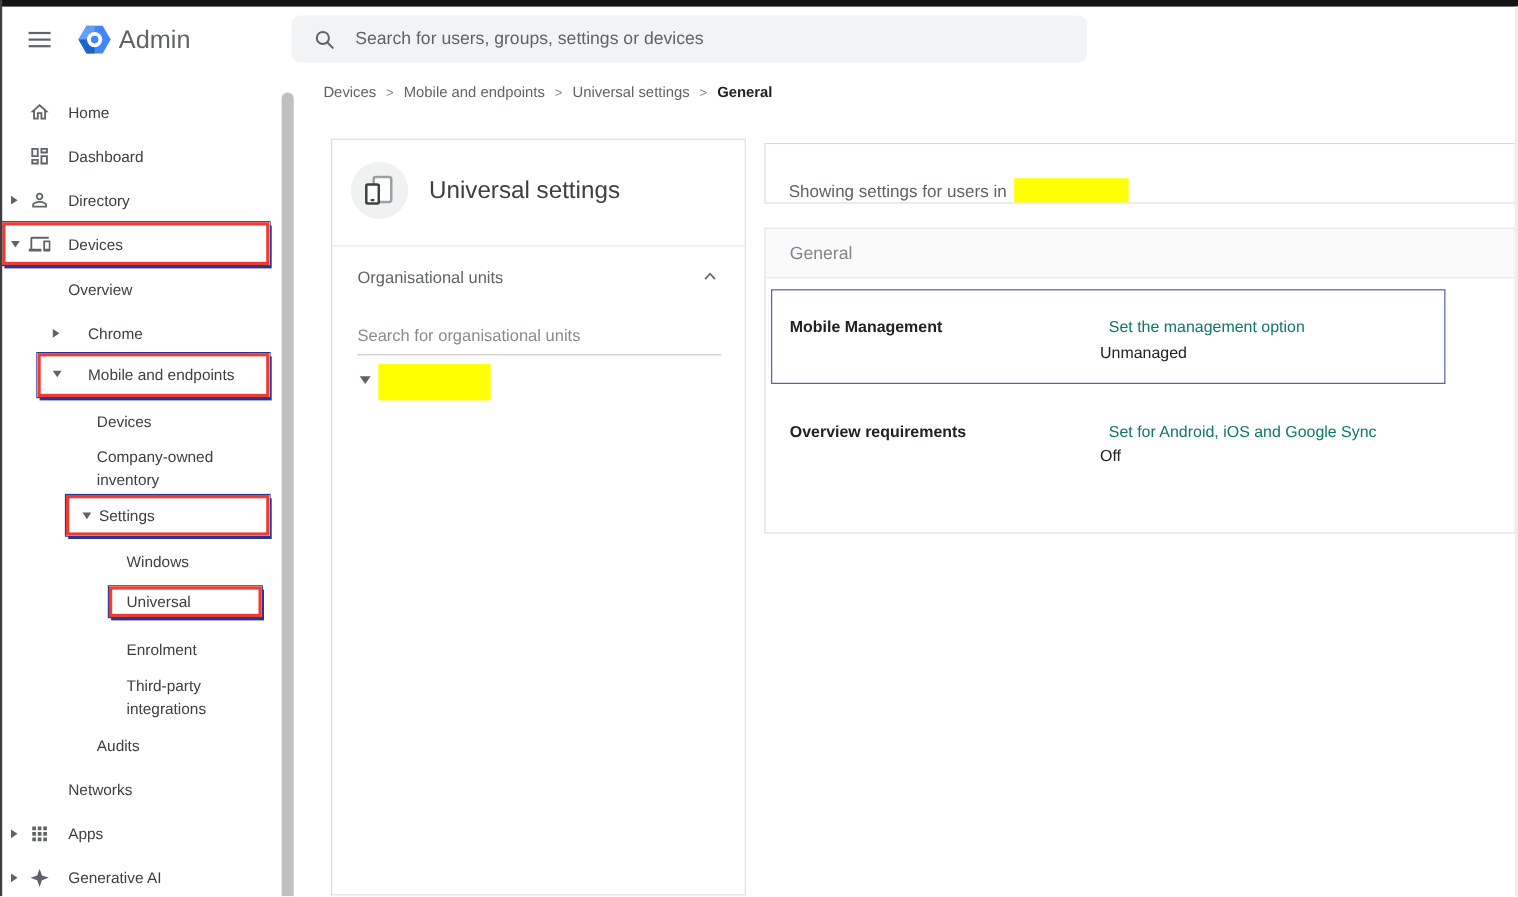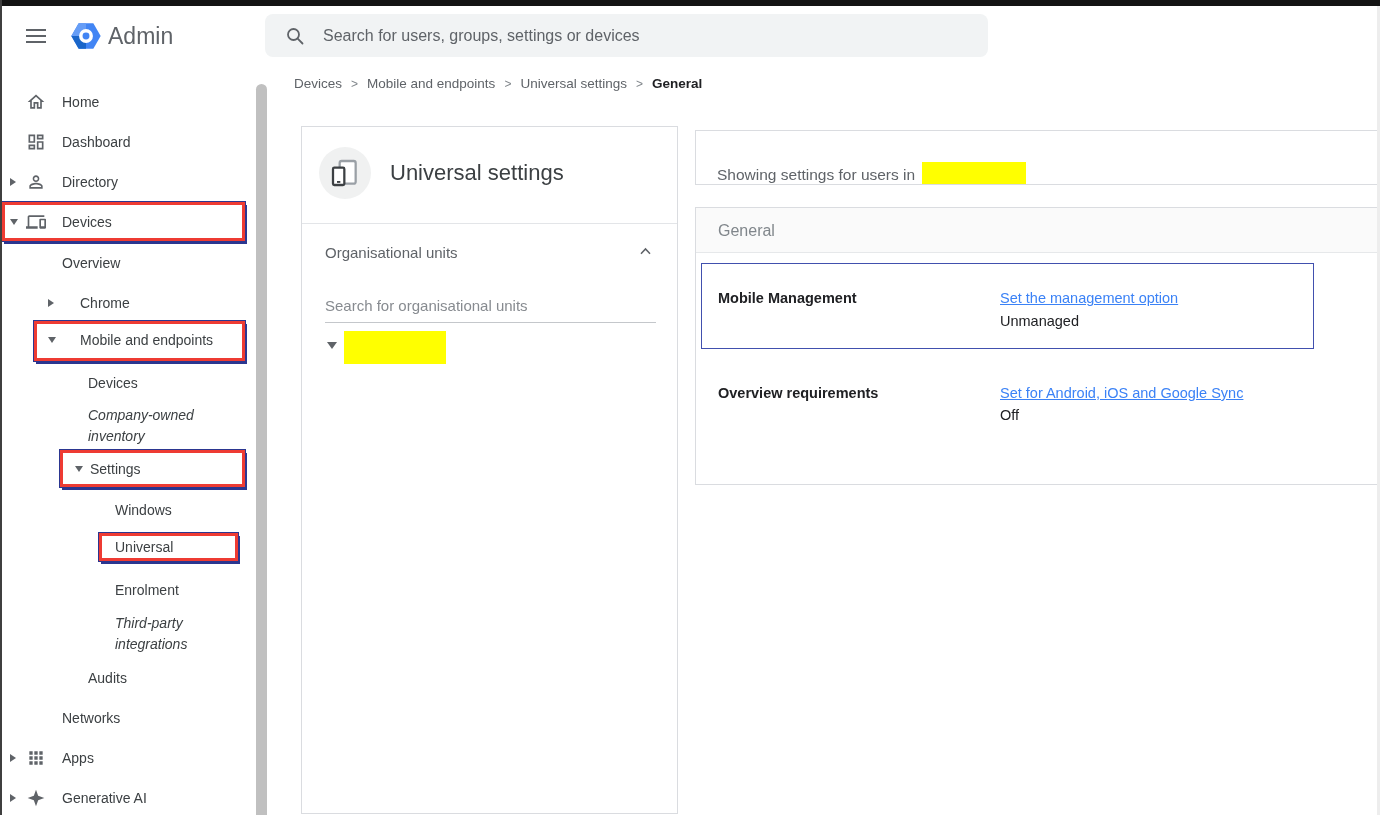--- a/index.html
+++ b/index.html
@@ -36,21 +36,21 @@
   .srow .lbl { display:block; }
   .pad62 { padding-left:62px; } .pad64 { padding-left:80px; } .pad88 { padding-left:88px; }
   .pad90 { padding-left:90px; } .pad115 { padding-left:115px; }
   .srow .ico { position:absolute; left:26px; top:50%; transform:translateY(-50%); width:20px; height:20px; }
   .tri-r { position:absolute; width:0; height:0; border-left:6px solid #5f6368;
     border-top:4.5px solid transparent; border-bottom:4.5px solid transparent; top:50%; transform:translateY(-50%); }
   .tri-d { position:absolute; width:0; height:0; border-top:6px solid #5f6368;
     border-left:4.5px solid transparent; border-right:4.5px solid transparent; top:50%; transform:translateY(-50%); }
   .c0 { left:10px; } .c1 { left:48px; } .c2 { left:75px; }
   .two-line { height:44px; align-items:flex-start; line-height:21px; }
-  .two-line .lbl { max-width:150px;font-style:italic; }
+  .two-line .lbl { max-width:150px; }
   .tl3 .lbl { max-width:116px; }
 
   
   .ann { position:absolute; border:3px solid #ee3b33;
     box-shadow:2px 3px 0 0 #2b3690, 0 0 0 1px #2b3690; pointer-events:none; }
 
   
   .sb-scroll { position:absolute; left:256px; top:84px; width:11px; height:731px;
     background:#c0c0c0; border-radius:6px 6px 0 0; cursor:pointer; }
 
@@ -74,21 +74,21 @@
   .scope-text { margin-left:21px; font-size:15.5px; color:#5f6368; }
   .scope-redact { width:104px; height:22px; margin-left:7px; }
 
   .general-card { left:695px; top:207px; width:683px; height:278px; }
   .gc-header { position:absolute; left:0; top:0; width:100%; height:45px; background:#fafafa;
     border-bottom:1px solid #e6e8ea; }
   .gc-title { position:absolute; left:22px; top:0; line-height:45px; font-size:16px; color:#80868b; }
   .focus-box { position:absolute; left:5px; top:55px; width:613px; height:86px;
     border:1.5px solid #4150ae; background:#fff; cursor:pointer; }
   .set-label { position:absolute; left:22px; font-size:14.5px; font-weight:bold; color:#202124; }
-  .set-desc { position:absolute; left:304px; font-size:14.5px; color:#3b82f6;text-decoration:underline; }
+  .set-desc { position:absolute; left:312px; font-size:14.5px; color:#0f766e; }
   .set-value { position:absolute; left:304px; font-size:14.5px; color:#202124; }
 </style>
 </head>
 <body>
 
 <div class="screen">
 
   <div class="top-bar"></div>
 
   <div class="hamburger">

